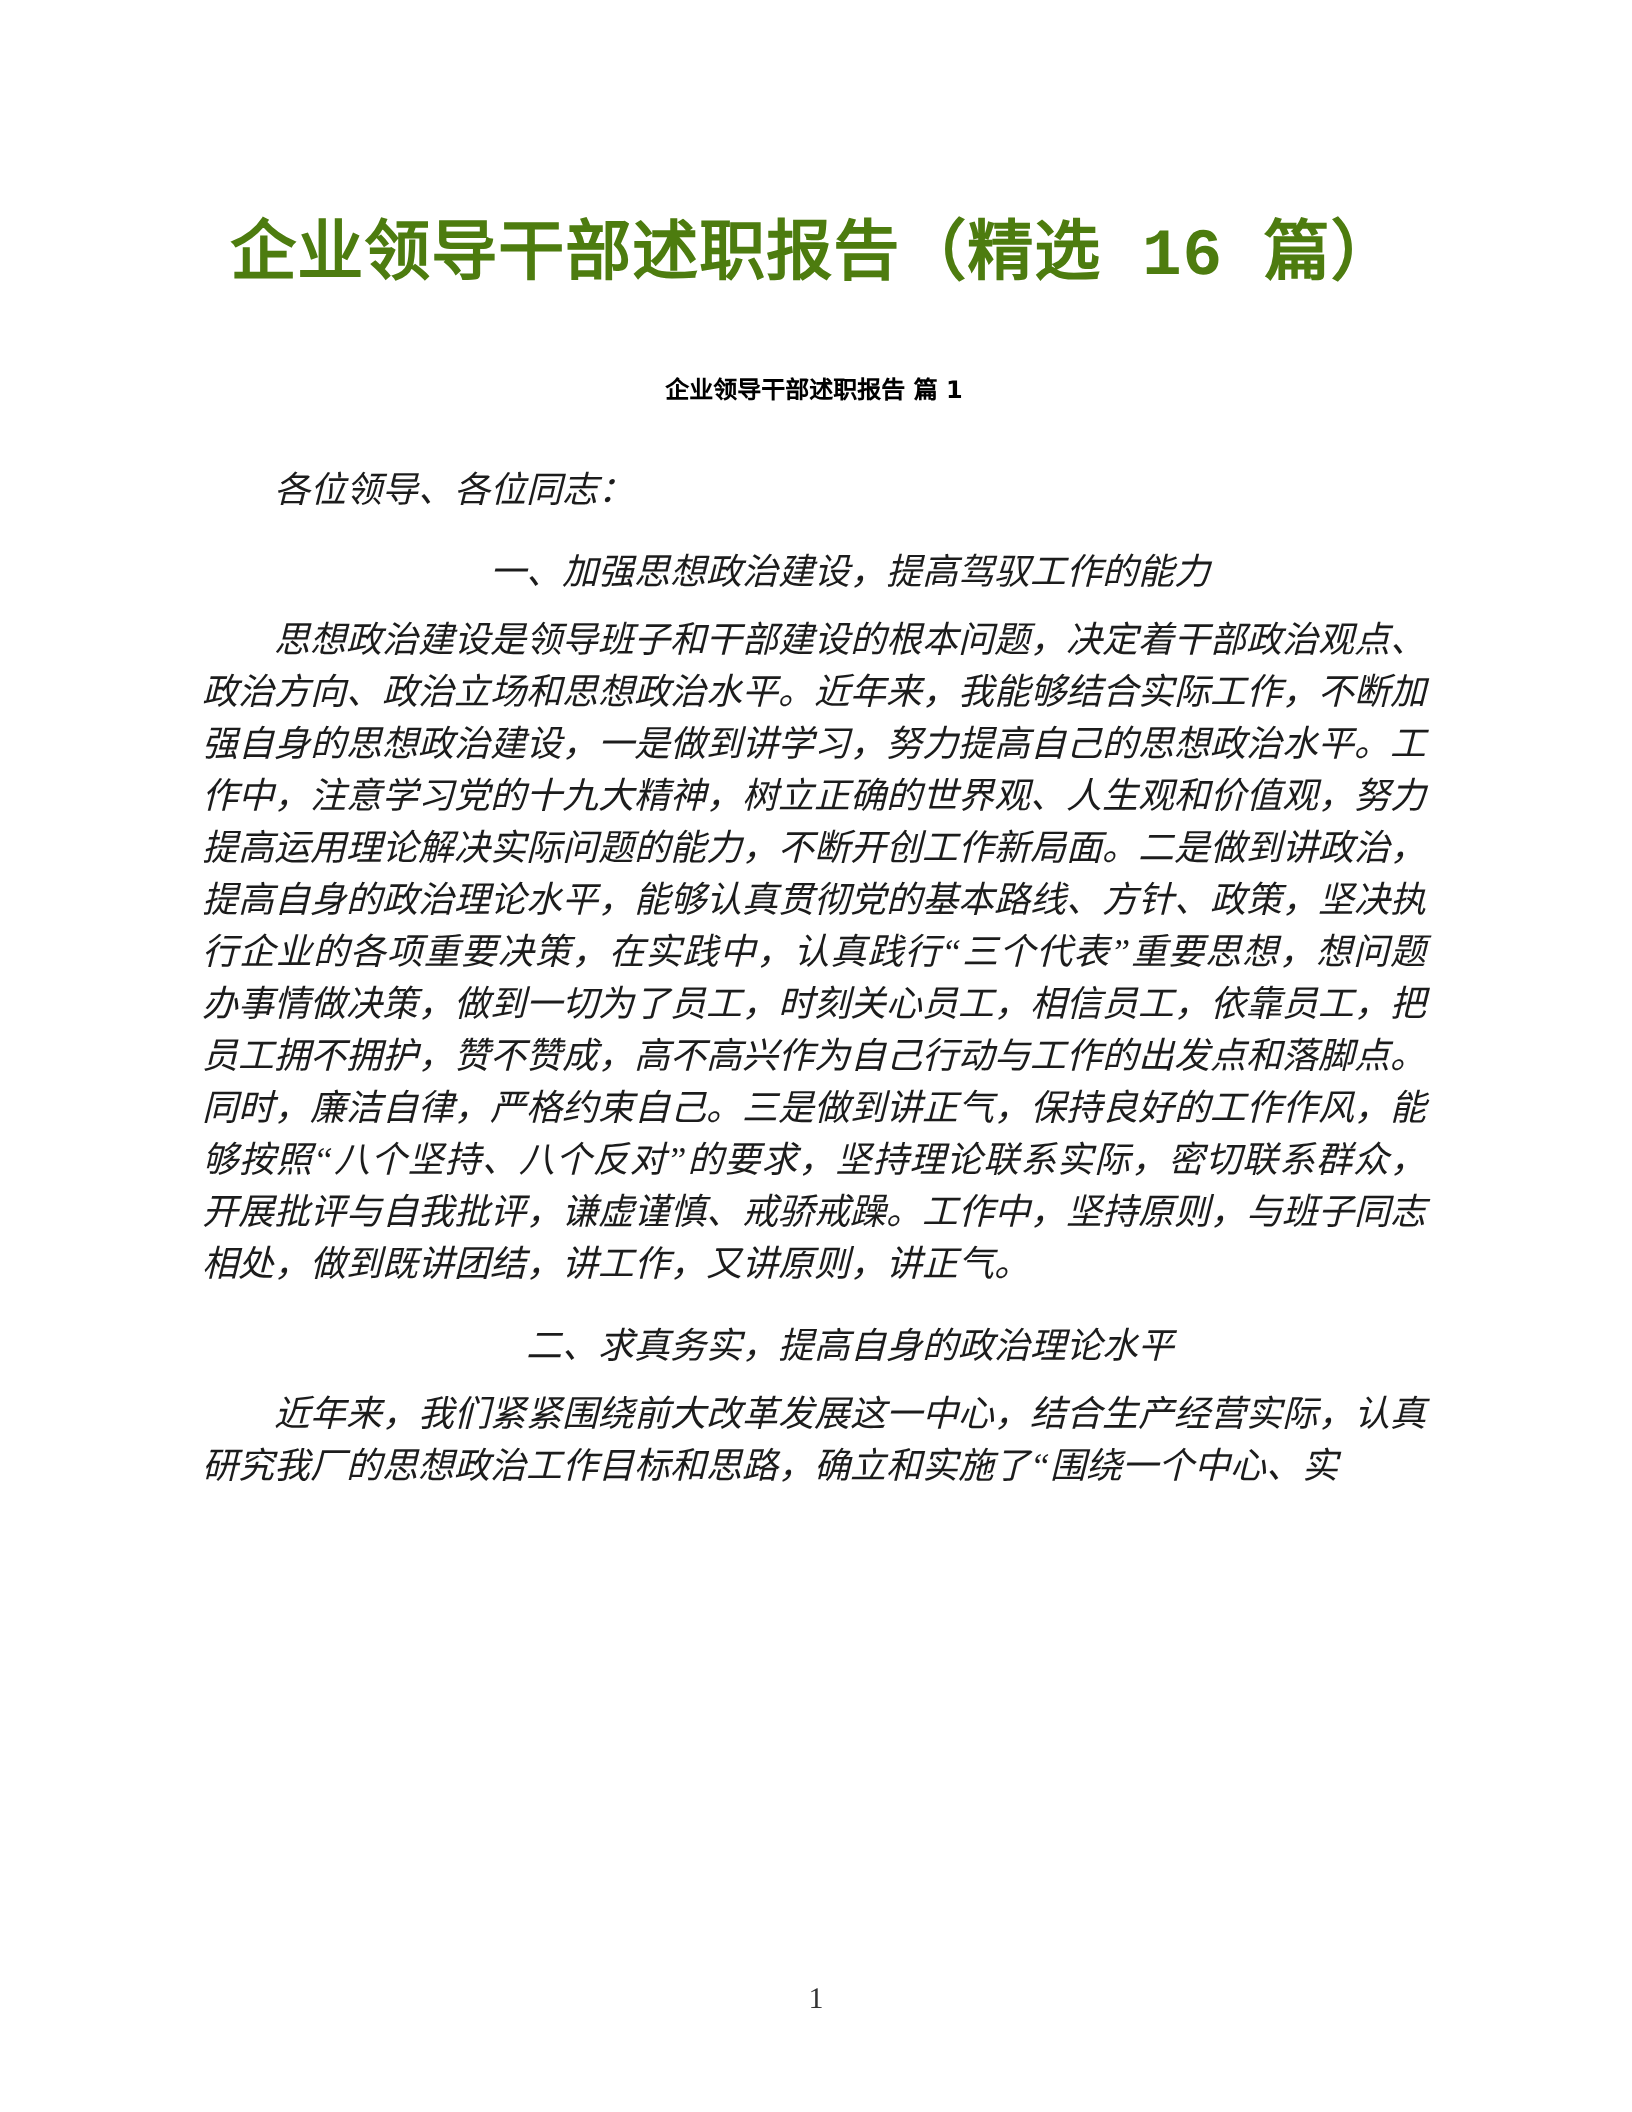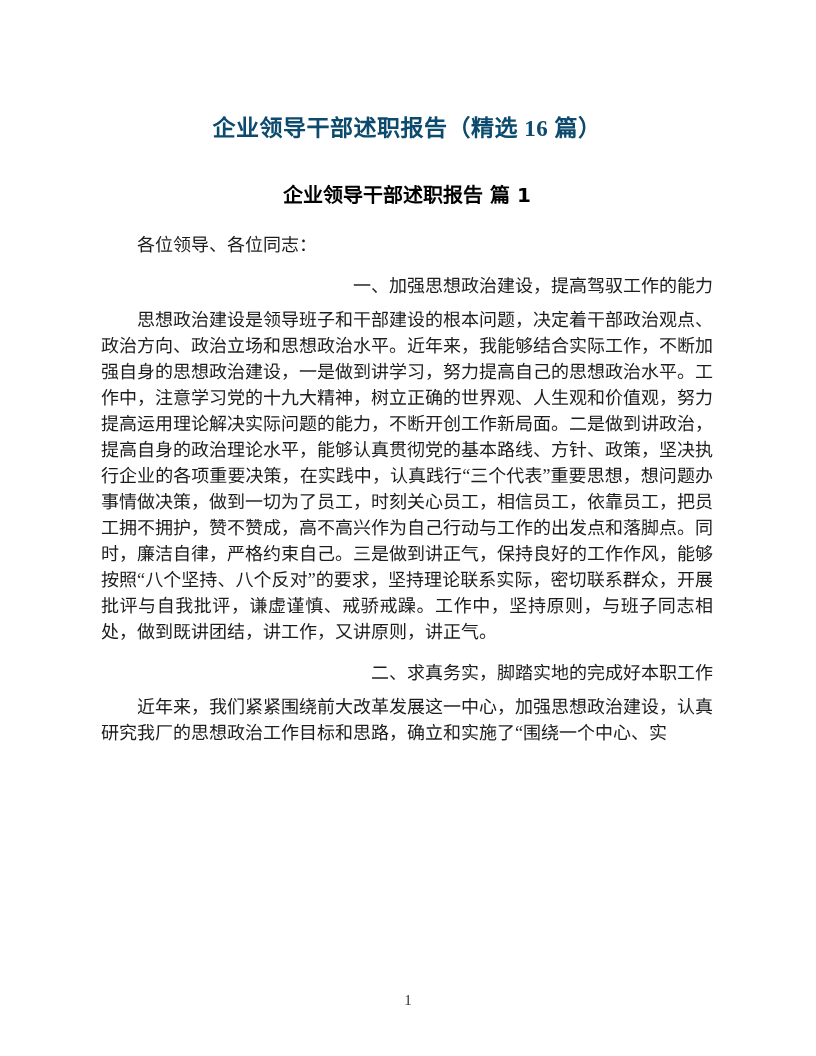--- a/index.html
+++ b/index.html
@@ -17,50 +17,51 @@
     color: #1c1c1c;
   }
   .content {
     position: absolute;
     left: 101px;
     top: 112px;
     width: 612px;
   }
   .doc-title {
     margin: 0;
-    font-family: Liberation Serif, serif;
+    font-family: Liberation Mono, monospace;
     font-weight: 700;
-    font-size: 23px;
+    font-size: 33px;
     line-height: 34px;
     text-align: center;
-    color: #0c4a6e;
+    color: #4d7c0f;
     letter-spacing: 0.5px;
   }
   .doc-subtitle {
     margin: 36px 0 24px 0;
     font-family: "DejaVu Sans", "Liberation Sans", sans-serif;
     font-weight: 700;
-    font-size: 20px;
+    font-size: 12px;
     line-height: 26px;
     text-align: center;
     color: #000000;
   }
   .para {
     margin: 0 0 15px 0;
     font-size: 18px;
     line-height: 26px;
     text-align: justify;
     text-justify: inter-ideograph;
     text-indent: 2em;
     word-break: break-all;
     color: #1c1c1c;
+    font-style: italic;
   }
   .para.heading {
     margin: 8px 0;
-    text-align: right;
+    text-align: center;
   }
   .page-number {
     position: absolute;
     left: 0;
     right: 0;
     top: 990px;
     text-align: center;
     font-size: 15px;
     line-height: 20px;
     color: #333333;
@@ -70,18 +71,18 @@
 <body>
 
 <div class="page">
   <div class="content">
     <h1 class="doc-title">企业领导干部述职报告（精选 16 篇）</h1>
     <h2 class="doc-subtitle">企业领导干部述职报告 篇 1</h2>
 
     <p class="para">各位领导、各位同志：</p>
     <p class="para heading">一、加强思想政治建设，提高驾驭工作的能力</p>
     <p class="para">思想政治建设是领导班子和干部建设的根本问题，决定着干部政治观点、政治方向、政治立场和思想政治水平。近年来，我能够结合实际工作，不断加强自身的思想政治建设，一是做到讲学习，努力提高自己的思想政治水平。工作中，注意学习党的十九大精神，树立正确的世界观、人生观和价值观，努力提高运用理论解决实际问题的能力，不断开创工作新局面。二是做到讲政治，提高自身的政治理论水平，能够认真贯彻党的基本路线、方针、政策，坚决执行企业的各项重要决策，在实践中，认真践行“三个代表”重要思想，想问题办事情做决策，做到一切为了员工，时刻关心员工，相信员工，依靠员工，把员工拥不拥护，赞不赞成，高不高兴作为自己行动与工作的出发点和落脚点。同时，廉洁自律，严格约束自己。三是做到讲正气，保持良好的工作作风，能够按照“八个坚持、八个反对”的要求，坚持理论联系实际，密切联系群众，开展批评与自我批评，谦虚谨慎、戒骄戒躁。工作中，坚持原则，与班子同志相处，做到既讲团结，讲工作，又讲原则，讲正气。</p>
-    <p class="para heading">二、求真务实，脚踏实地的完成好本职工作</p>
-    <p class="para">近年来，我们紧紧围绕前大改革发展这一中心，加强思想政治建设，认真研究我厂的思想政治工作目标和思路，确立和实施了“围绕一个中心、实</p>
+    <p class="para heading">二、求真务实，提高自身的政治理论水平</p>
+    <p class="para">近年来，我们紧紧围绕前大改革发展这一中心，结合生产经营实际，认真研究我厂的思想政治工作目标和思路，确立和实施了“围绕一个中心、实</p>
   </div>
 
   <div class="page-number">1</div>
 </div>
 
 </body></html>

